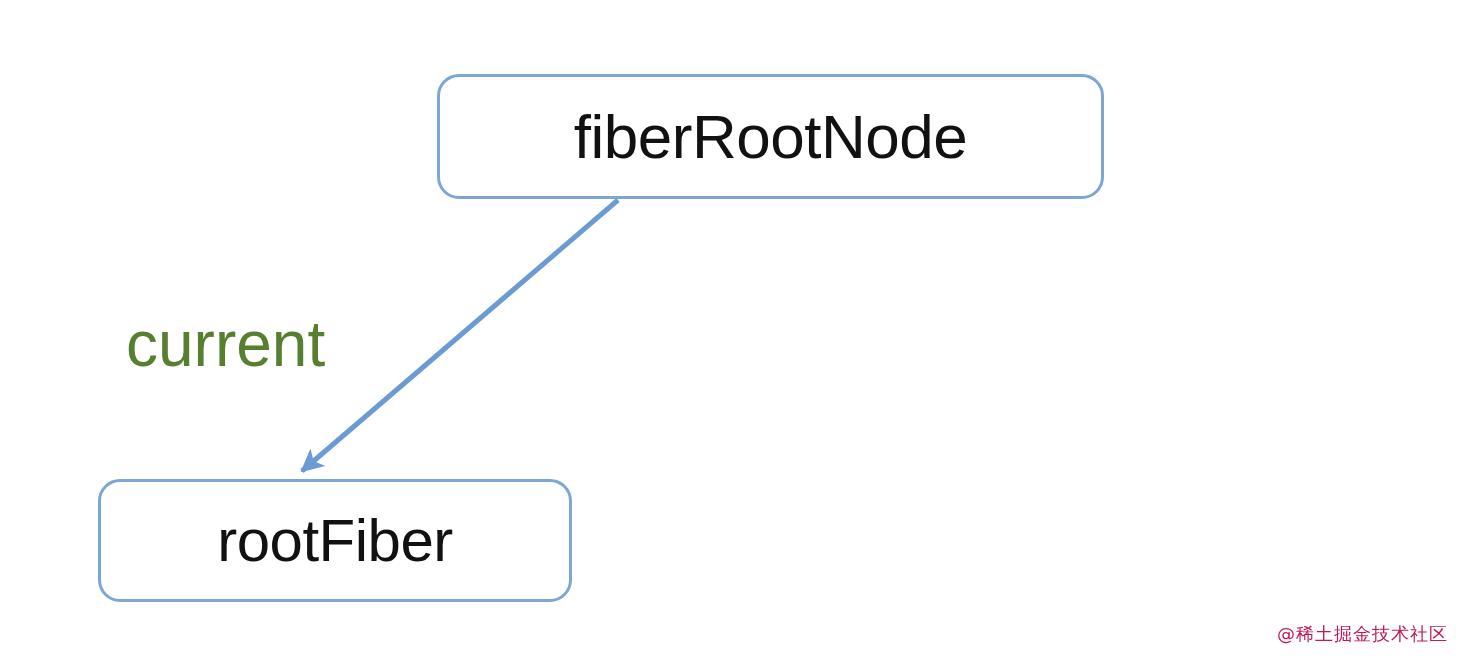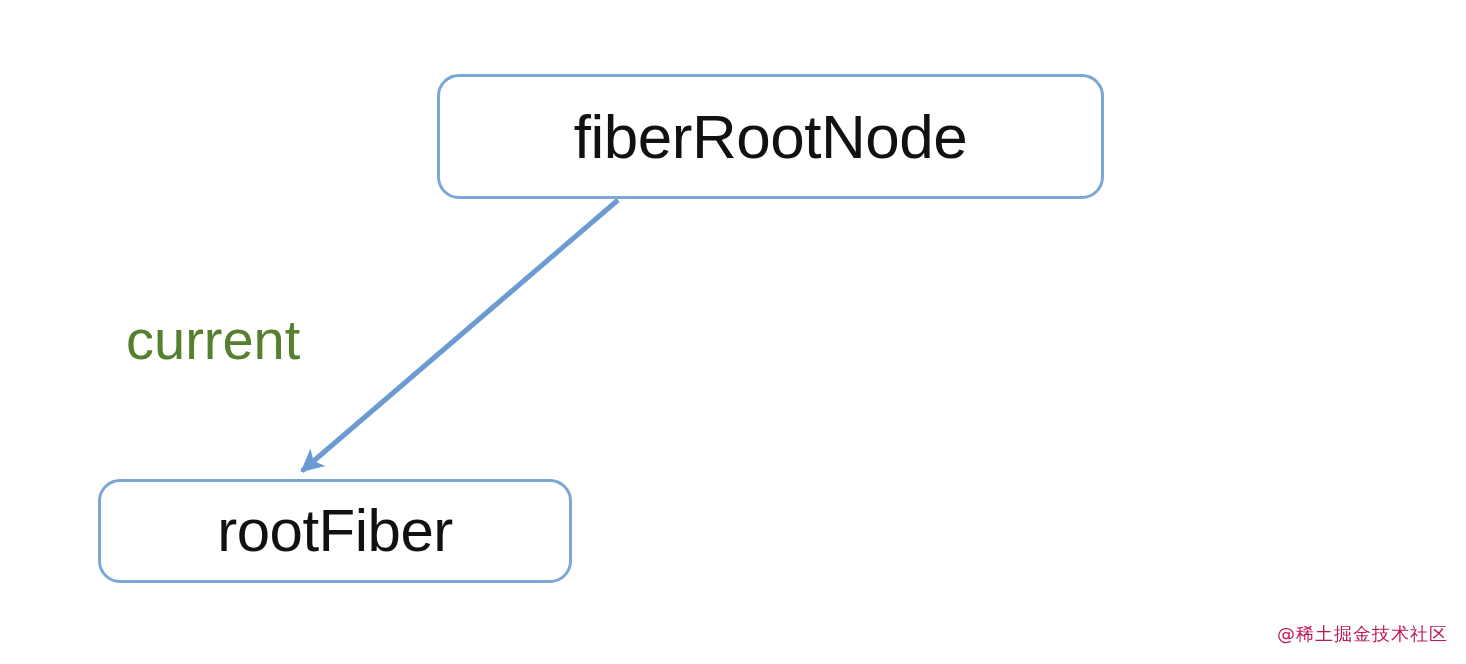--- a/index.html
+++ b/index.html
@@ -42,40 +42,40 @@
     height: 125px;
   }
   #node-fiber-root .node-label {
     font-size: 62px;
     line-height: 1;
   }
   #node-root-fiber {
     left: 98px;
     top: 479px;
     width: 474px;
-    height: 104px;
+    height: 123px;
   }
   #node-root-fiber .node-label {
     font-size: 60px;
     line-height: 1;
   }
   #edge-layer {
     position: absolute;
     left: 0;
     top: 0;
     width: 1466px;
     height: 664px;
     pointer-events: none;
   }
   #edge-label-current {
     position: absolute;
     left: 126px;
     top: 312px;
     font-family: "Liberation Sans", sans-serif;
-    font-size: 56px;
+    font-size: 64px;
     line-height: 1;
     color: #56802f;
     white-space: nowrap;
   }
   #watermark {
     position: absolute;
     right: 18px;
     bottom: 18px;
     font-family: "DejaVu Sans", sans-serif;
     font-size: 18px;

